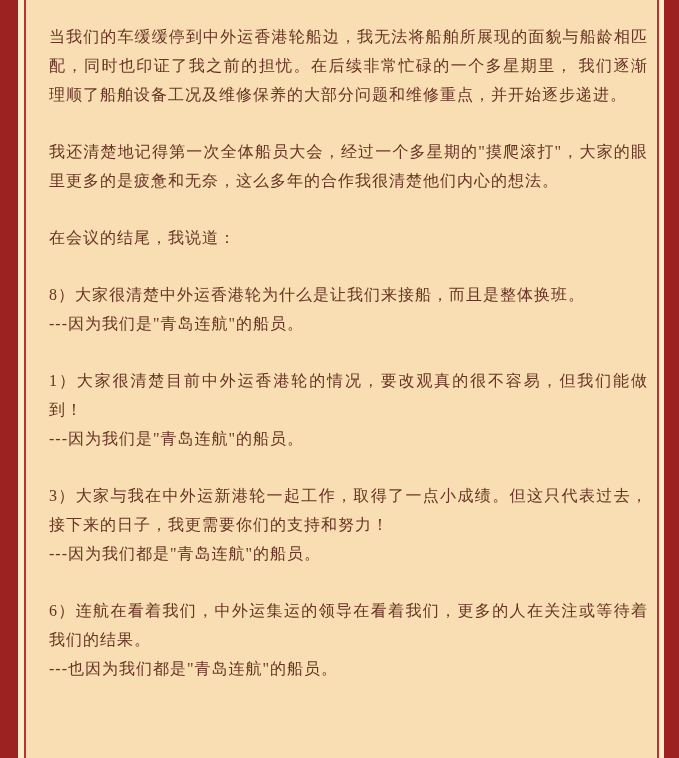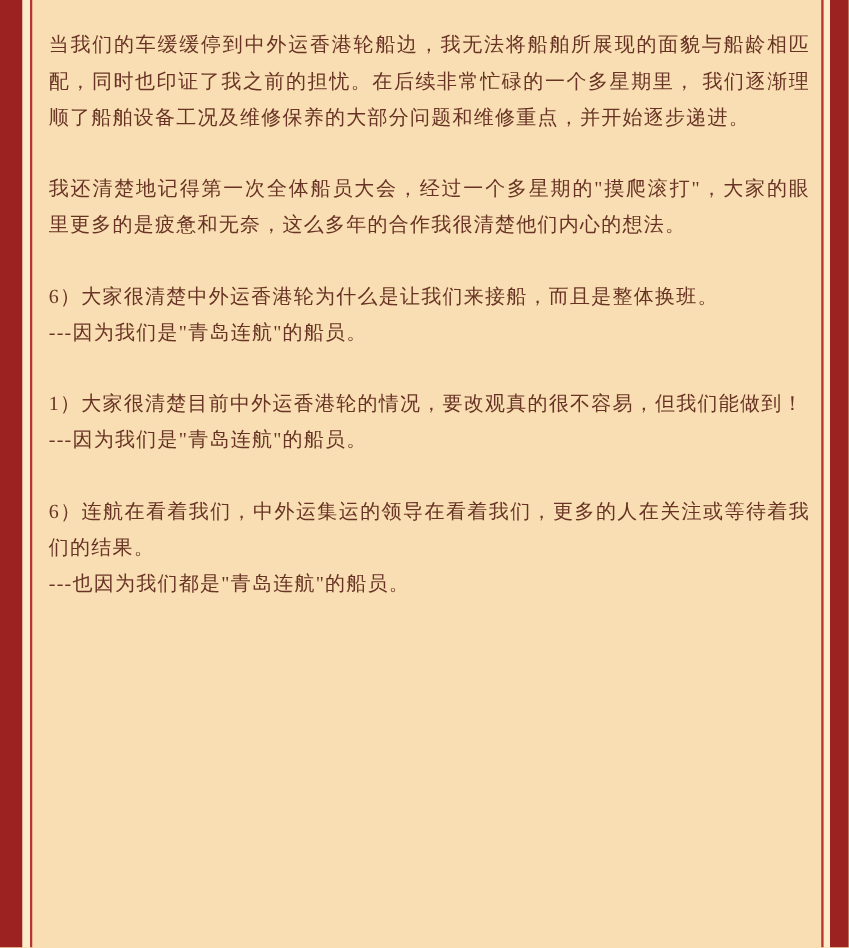--- a/index.html
+++ b/index.html
@@ -23,43 +23,46 @@
   .edge-line-right{width:2px;background:var(--line);flex:0 0 auto;}
   .edge-gap-right{width:5px;background:var(--gap);flex:0 0 auto;}
   .edge-bar-right{width:15px;background:var(--bar);flex:0 0 auto;}
   .content{
     flex:1 1 auto;
     background:var(--bg);
     padding:22px 9px 0 7px;
     overflow:hidden;
   }
   p.para{
-    margin:0 0 28px 6px;
+    margin:0 0 28px 16px;
     font-size:16px;
     line-height:29px;
     letter-spacing:1px;
     color:var(--text);
     text-align:justify;
     white-space:pre-wrap;
     word-break:break-all;
   }
 </style>
 </head>
 <body>
 
 <div class="edge-bar-left"></div>
 <div class="edge-gap-left"></div>
 <div class="edge-line-left"></div>
 
 <div class="content">
   <p class="para">当我们的车缓缓停到中外运香港轮船边，我无法将船舶所展现的面貌与船龄相匹配，同时也印证了我之前的担忧。在后续非常忙碌的一个多星期里， 我们逐渐理顺了船舶设备工况及维修保养的大部分问题和维修重点，并开始逐步递进。</p>
   <p class="para">我还清楚地记得第一次全体船员大会，经过一个多星期的"摸爬滚打"，大家的眼里更多的是疲惫和无奈，这么多年的合作我很清楚他们内心的想法。</p>
-  <p class="para">6）大家很清楚中外运香港轮为什么是让我们来接船，而且是整体换班。
+  <p class="para">在会议的结尾，我说道：</p>
+  <p class="para">8）大家很清楚中外运香港轮为什么是让我们来接船，而且是整体换班。
 ---因为我们是"青岛连航"的船员。</p>
   <p class="para">1）大家很清楚目前中外运香港轮的情况，要改观真的很不容易，但我们能做到！
 ---因为我们是"青岛连航"的船员。</p>
+  <p class="para">3）大家与我在中外运新港轮一起工作，取得了一点小成绩。但这只代表过去，接下来的日子，我更需要你们的支持和努力！
+---因为我们都是"青岛连航"的船员。</p>
   <p class="para">6）连航在看着我们，中外运集运的领导在看着我们，更多的人在关注或等待着我们的结果。
 ---也因为我们都是"青岛连航"的船员。</p>
 </div>
 
 <div class="edge-line-right"></div>
 <div class="edge-gap-right"></div>
 <div class="edge-bar-right"></div>
 
 </body></html>

